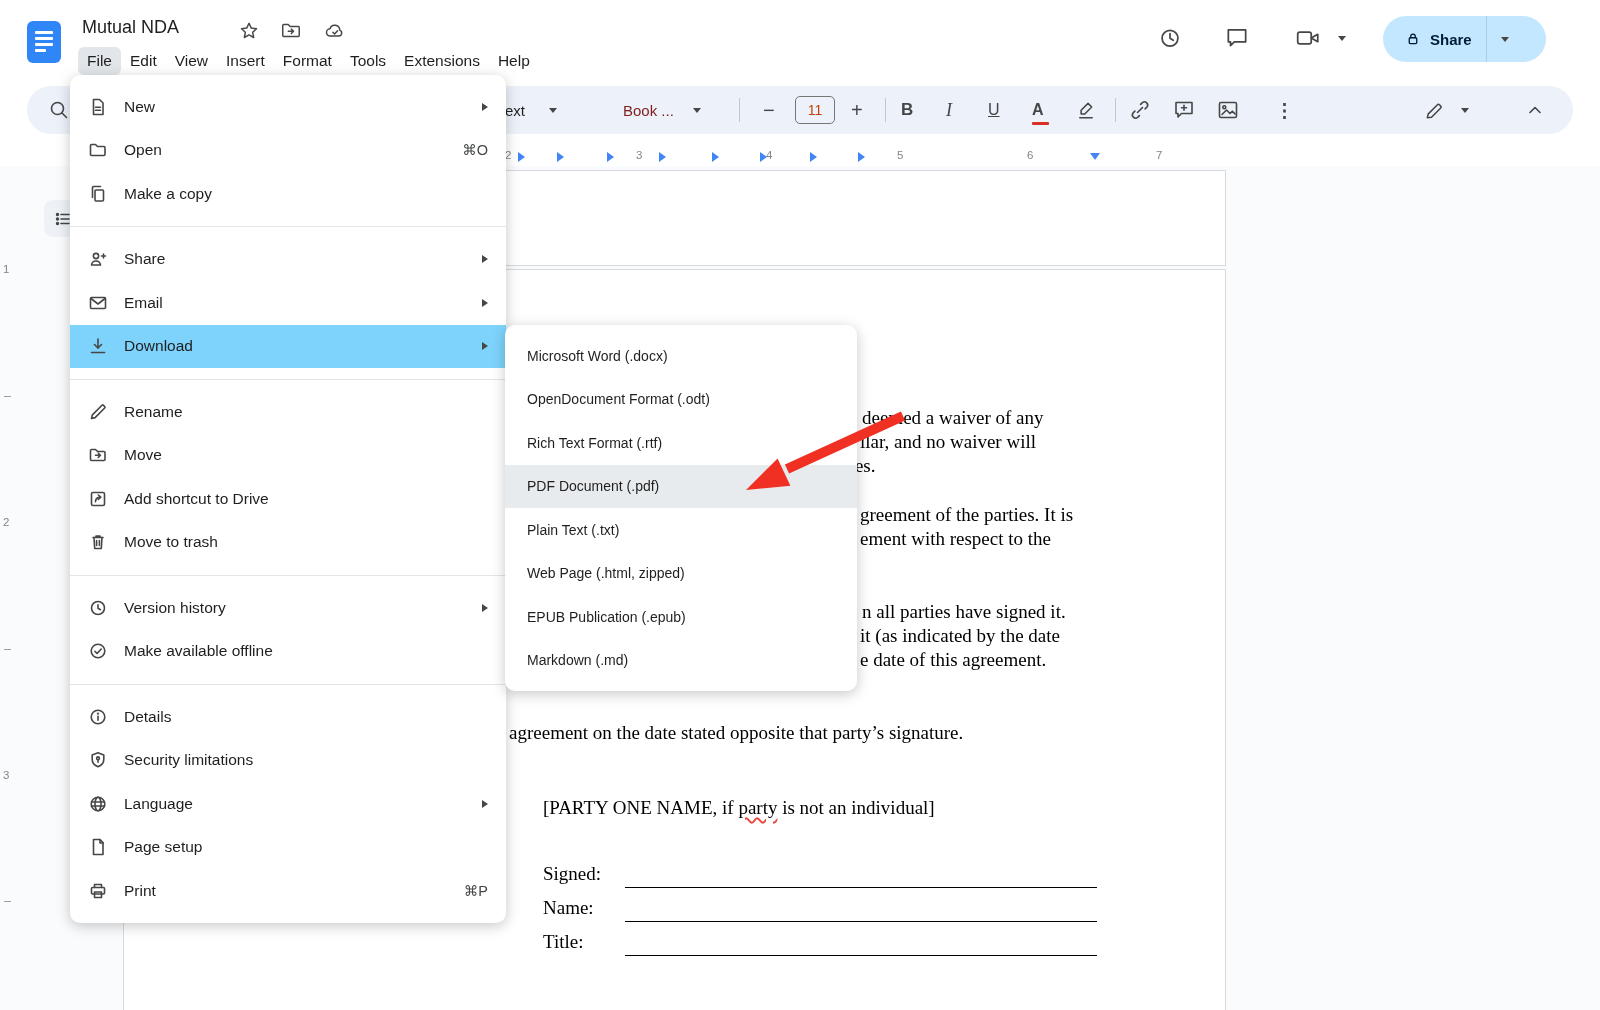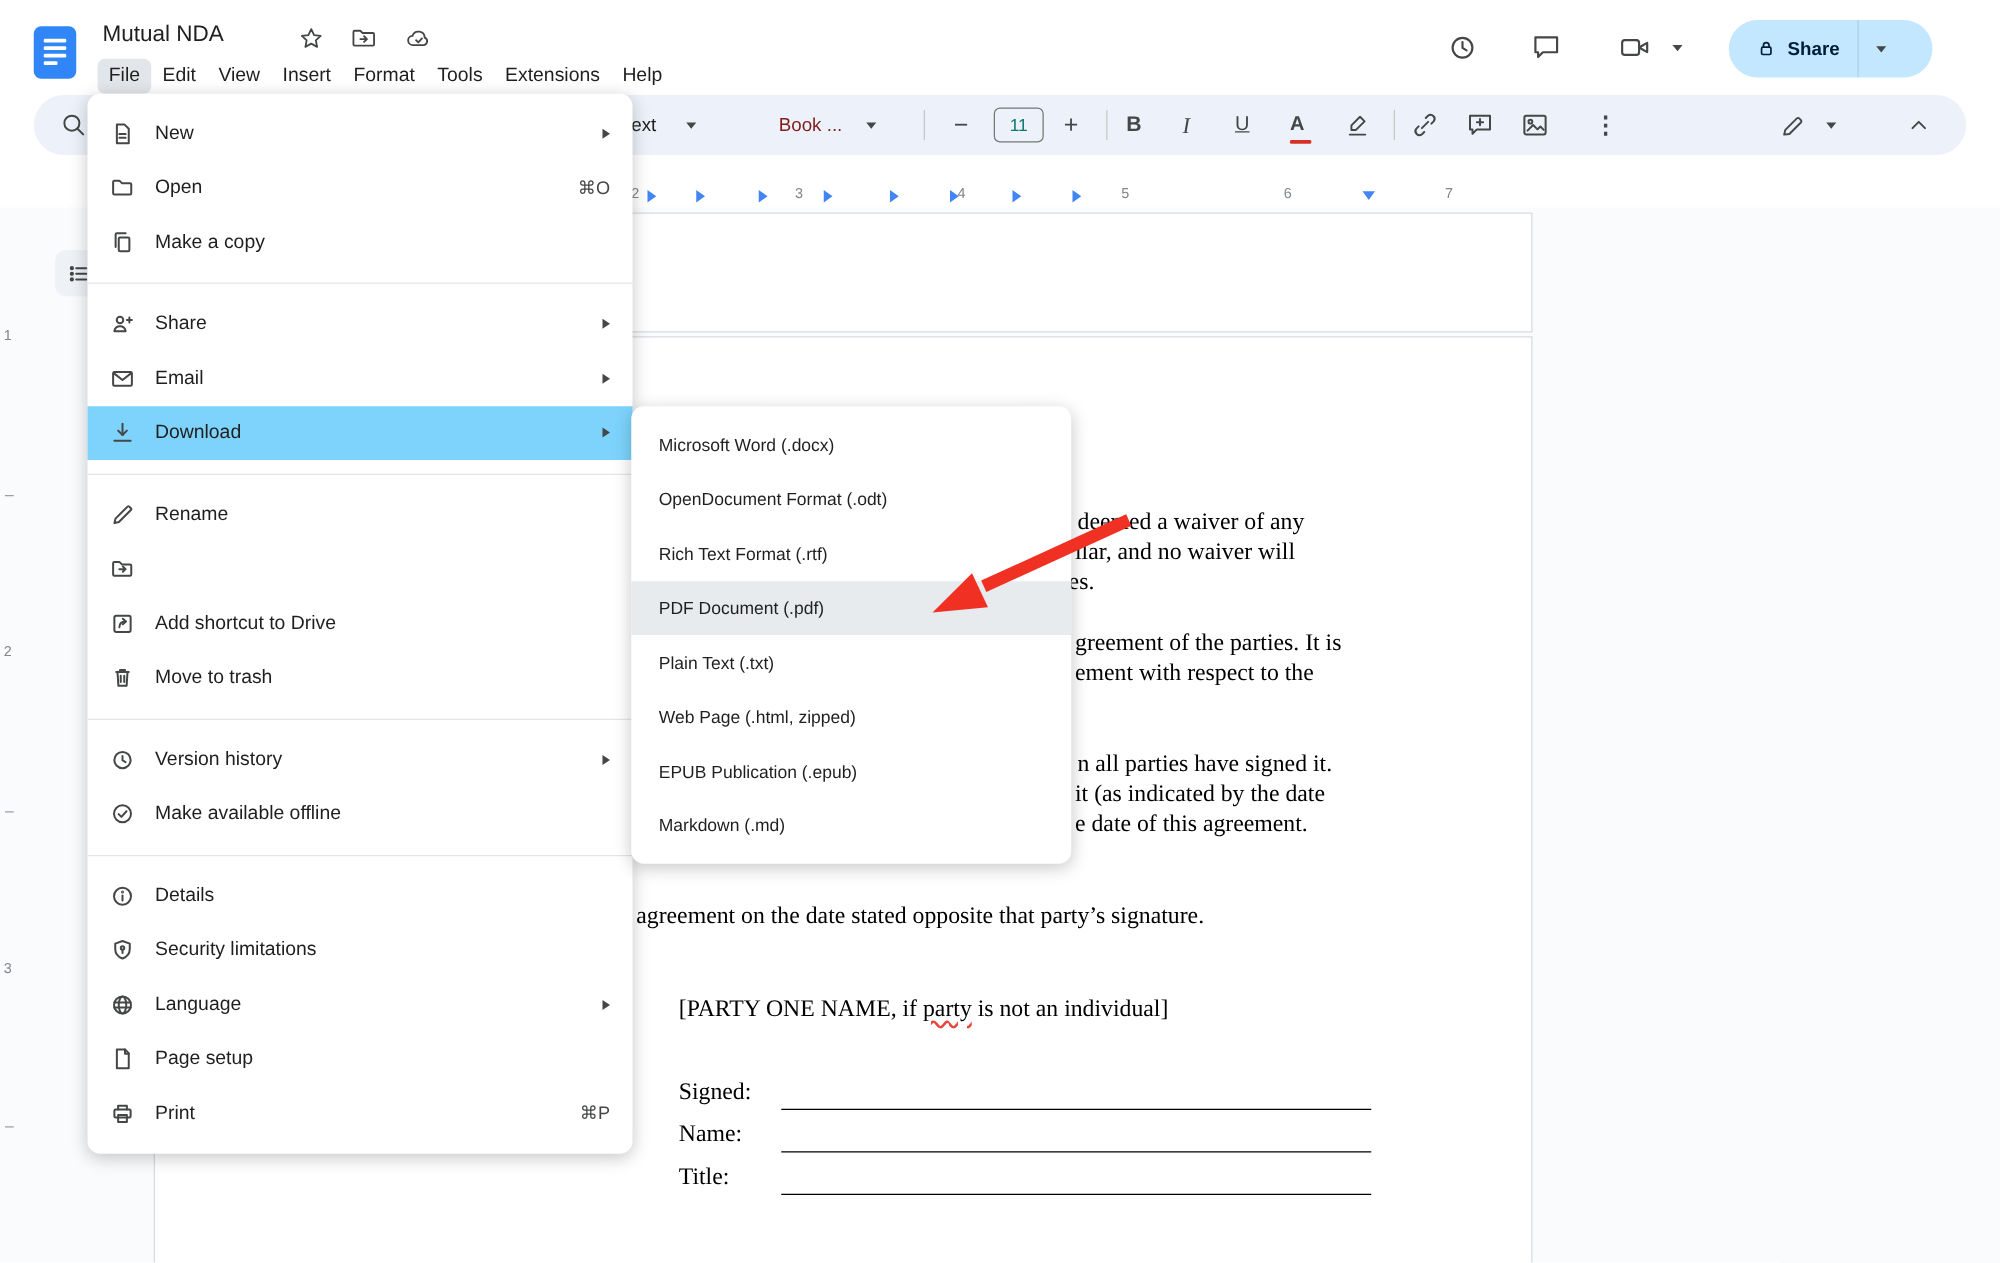--- a/index.html
+++ b/index.html
@@ -17,24 +17,24 @@
   .menubar { left:78px; top:47px; display:flex; font-size:15.5px; }
   .mb-item { padding:5px 9px; border-radius:6px; cursor:default; }
   .mb-item.active { background:#e2e6eb; }
   .top-ic { top:25px; width:26px; height:26px; }
   .caret { width:0; height:0; border-left:4.5px solid transparent; border-right:4.5px solid transparent; border-top:5.5px solid #444746; }
   .share-pill { left:1383px; top:16px; width:163px; height:46px; background:#c2e7ff; border-radius:23px; display:flex; align-items:center; }
   .share-pill .lbl { font-size:15px; font-weight:bold; color:#001d35; margin-left:7px; }
   .share-div { width:1px; height:46px; background:rgba(0,29,53,.12); margin-left:14px; }
 
   
-  .toolbar { left:27px; top:76px; width:1546px; height:48px; background:#edf2fa; border-radius:24px; z-index:5;text-align:right; }
+  .toolbar { left:27px; top:86px; width:1546px; height:48px; background:#edf2fa; border-radius:24px; z-index:5;text-align:right; }
   .tb { position:absolute; top:0; height:48px; display:flex; align-items:center; color:#444746; }
   .tsep { position:absolute; top:12px; width:1px; height:24px; background:#c4c7c5; }
-  .sizebox { position:absolute; left:768px; top:10px; width:40px; height:28px; border:1.5px solid #747775; border-radius:5px; display:flex; align-items:center; justify-content:center; font-size:14px; color:#0f766e; }
+  .sizebox { position:absolute; left:768px; top:10px; width:40px; height:28px; border:1.5px solid #747775; border-radius:5px; display:flex; align-items:center; justify-content:center; font-size:14px; color:#c2410c; }
   .redbar { position:absolute; left:0; bottom:9px; width:17px; height:3.5px; background:#d93025; border-radius:1px; }
 
   
   .ruler-num { position:absolute; top:149px; font-size:11.5px; color:#80868b; }
   .tabtri { position:absolute; top:152px; width:0; height:0; border-top:5px solid transparent; border-bottom:5px solid transparent; border-left:7px solid #4285f4; }
   .indtri { position:absolute; top:153px; width:0; height:0; border-left:5.5px solid transparent; border-right:5.5px solid transparent; border-top:7px solid #4285f4; }
   .vr-num { position:absolute; left:3px; font-size:11.5px; color:#80868b; }
   .vr-tick { position:absolute; left:4px; width:7px; height:1px; background:#9aa0a6; }
 
   
@@ -334,20 +334,21 @@
       </span>
     <span class="mil">Rename</span>
   </div>
   <div class="mi">
     <span class="mic">
         <svg class="ic" viewBox="0 0 20 20" width="20" height="20">
           <path d="M2.5 5.5a1 1 0 0 1 1-1h4l2 2h6.5a1 1 0 0 1 1 1v7a1 1 0 0 1-1 1H3.5a1 1 0 0 1-1-1z"></path>
           <path d="M7.5 10.3h5M10.3 8.2l2.1 2.1-2.1 2.1"></path>
         </svg>
       </span>
+    <span class="mil">Move</span>
   </div>
   <div class="mi">
     <span class="mic">
         <svg class="ic" viewBox="0 0 20 20" width="20" height="20">
           <rect x="3.5" y="3.5" width="13" height="13" rx="1.5"></rect>
           <path d="M7.5 12.8c0-3 2-4.6 5-4.6"></path>
           <path d="M10.3 6l2.4 2.2-2.4 2.2"></path>
         </svg>
       </span>
     <span class="mil">Add shortcut to Drive</span>

